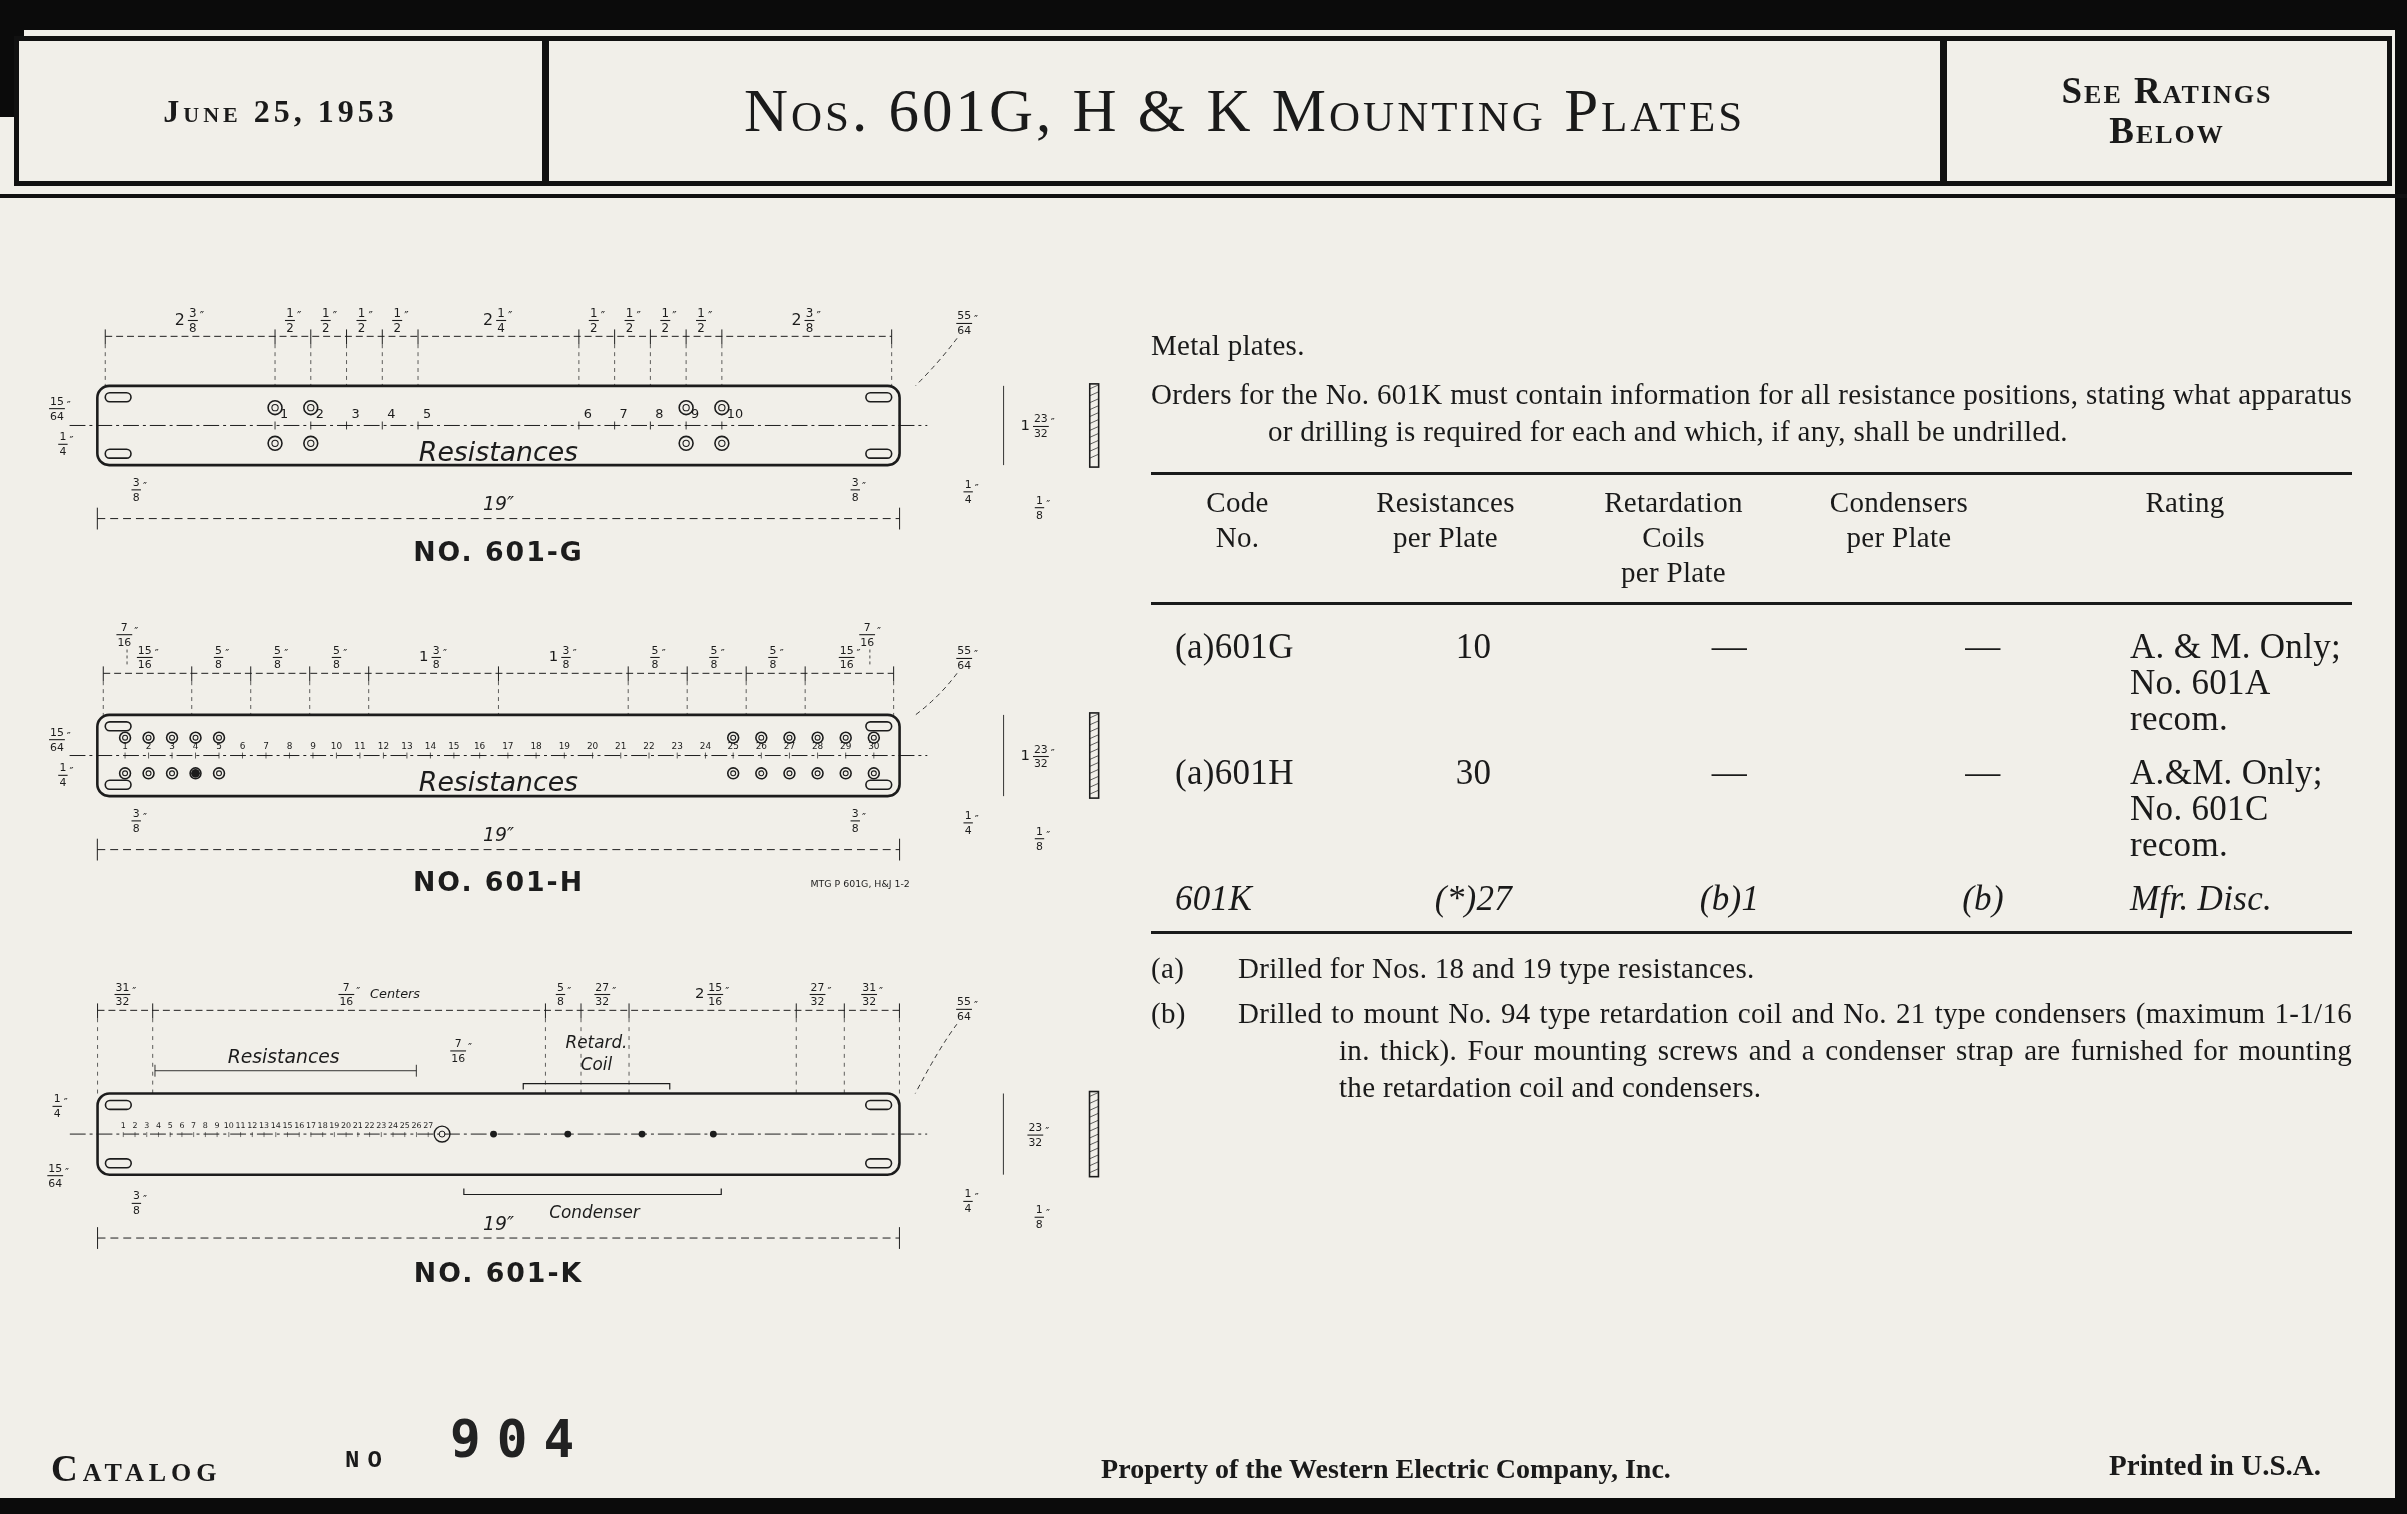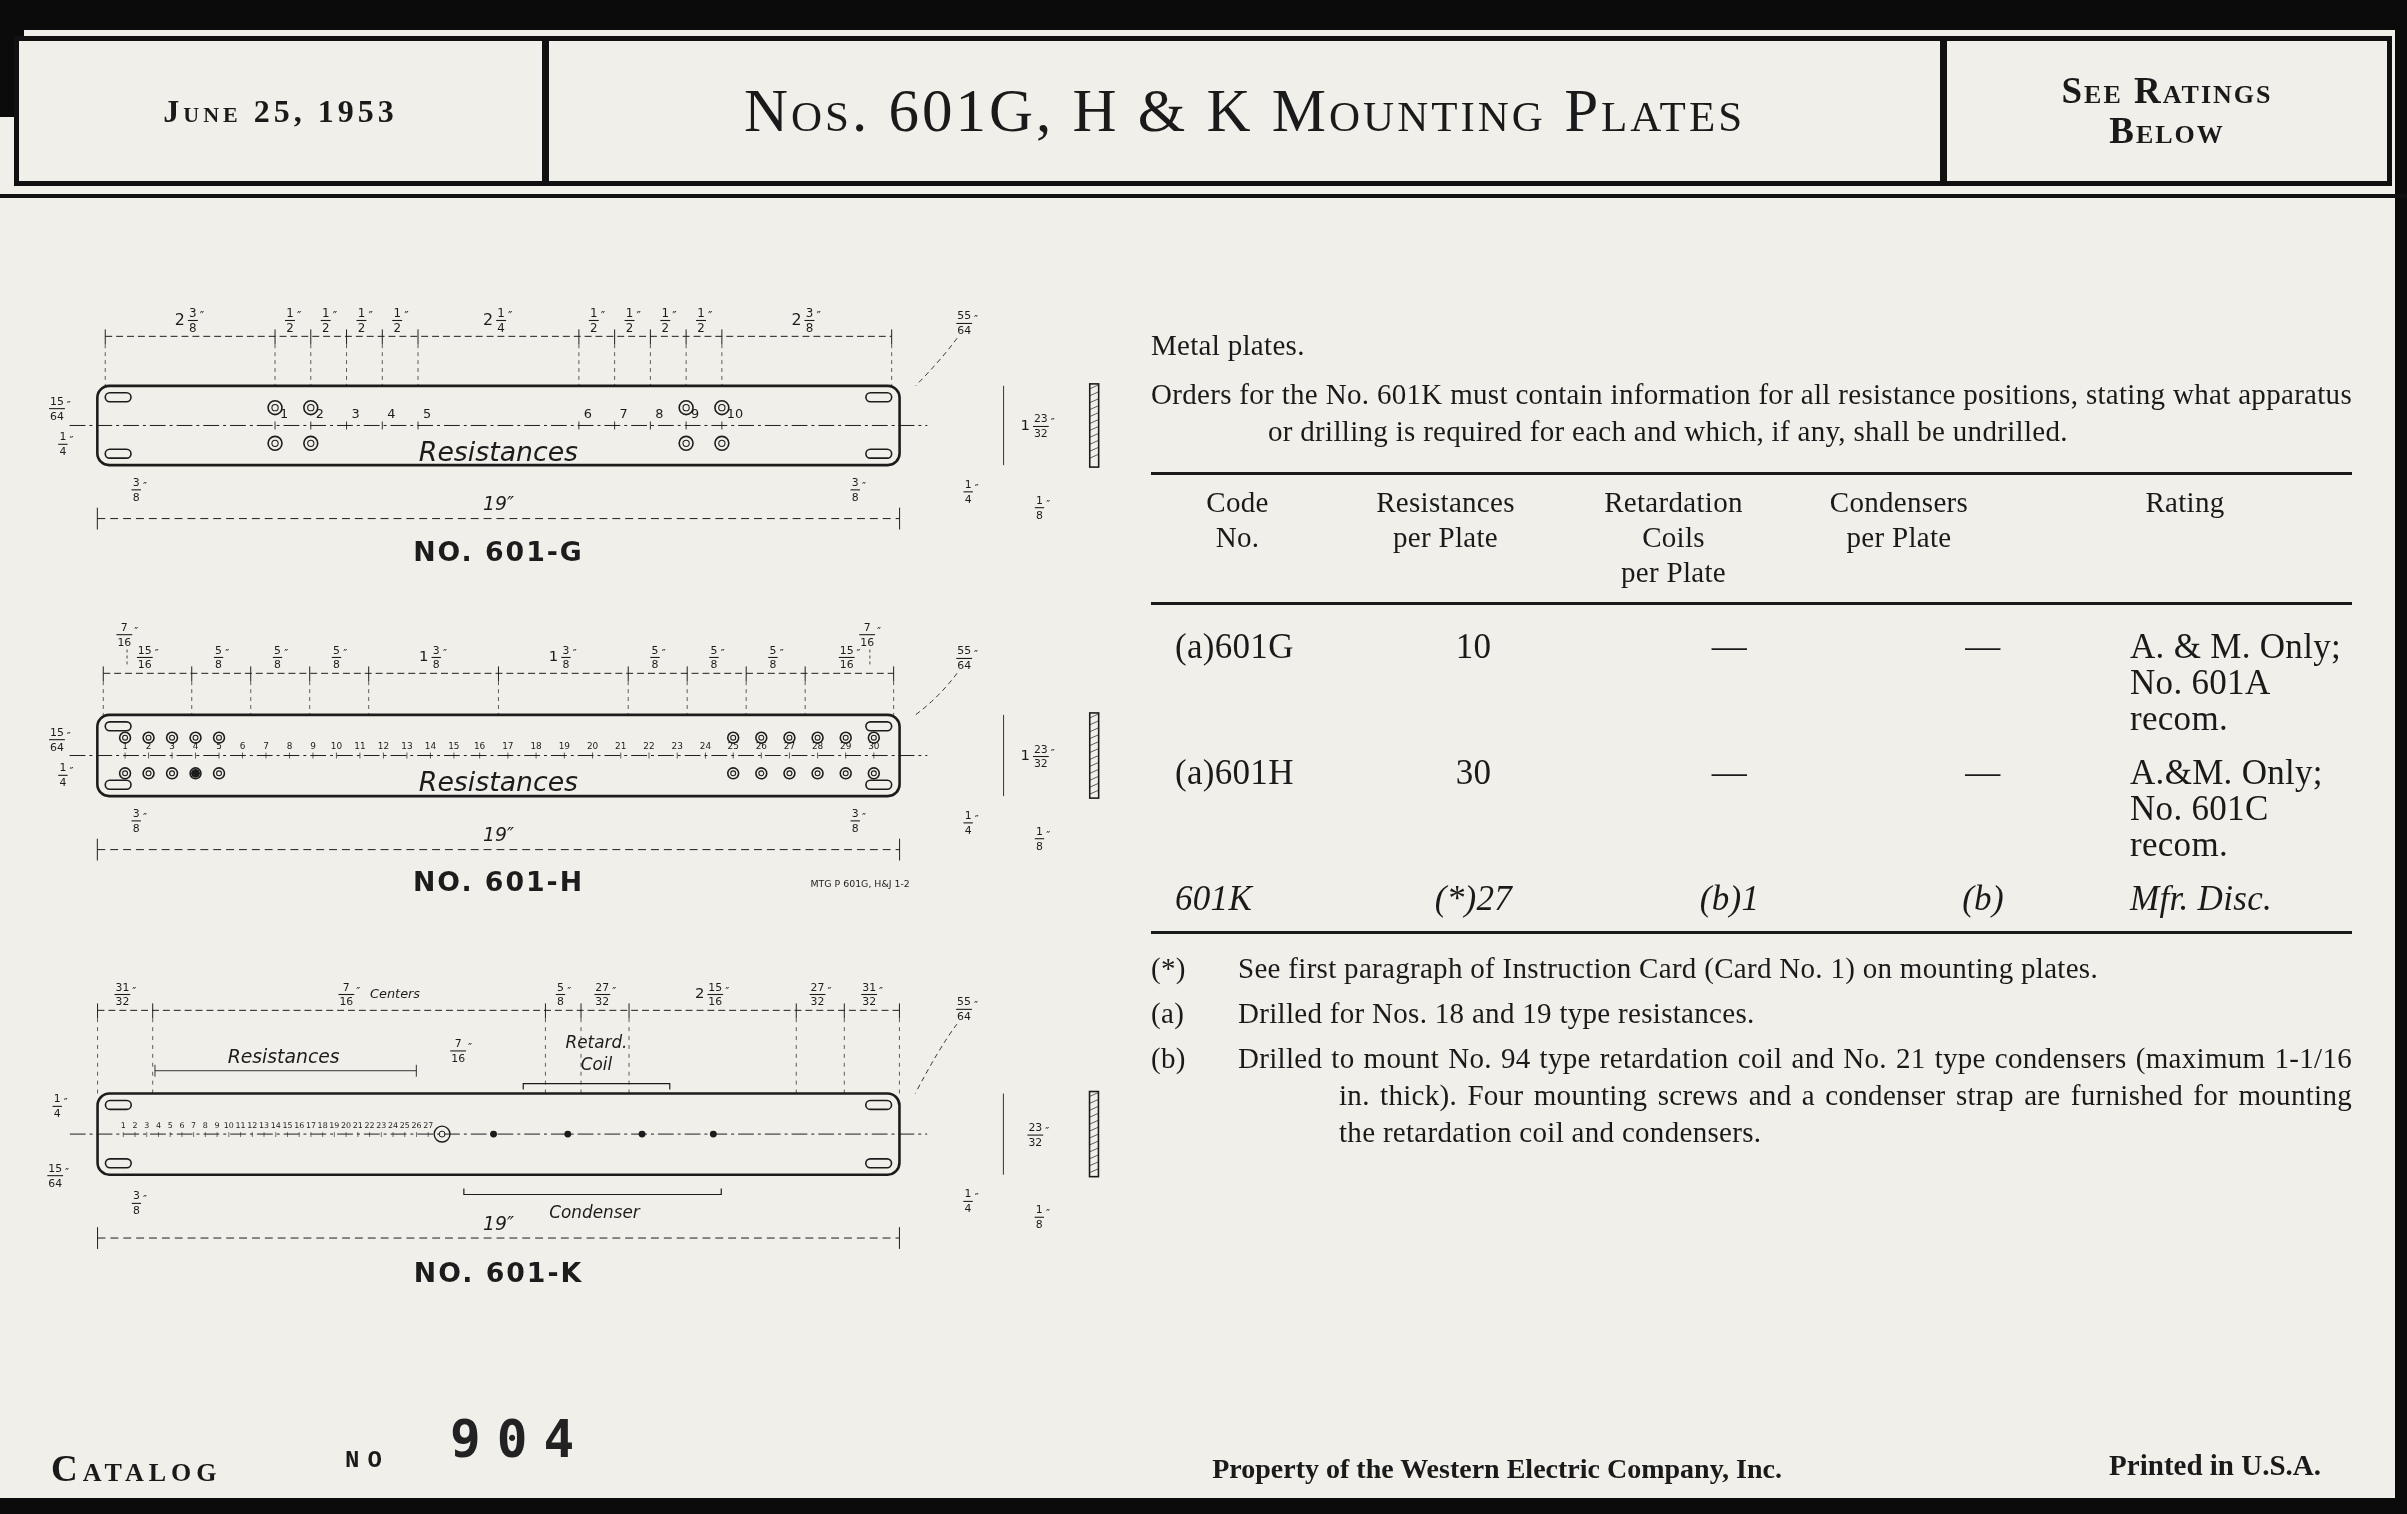--- a/index.html
+++ b/index.html
@@ -48,21 +48,21 @@
   .footnotes { margin-top:16px; }
   .fn { padding-left:188px; text-indent:-188px; text-align:justify; margin-bottom:8px; }
   .fn-m { display:inline-block; width:87px; text-indent:0; }
 
   .footer-item { position:absolute; white-space:nowrap; }
   .f-catalog { left:51px; top:1447px; font-size:37px; font-weight:bold; font-variant:small-caps; letter-spacing:5px; }
   .f-no { left:345px; top:1447px; font-size:24px; font-weight:bold; letter-spacing:8px;
           font-family:Liberation Mono, monospace; }
   .f-number { left:450px; top:1410px; font-size:51px; font-weight:bold; letter-spacing:16px;
               font-family:"DejaVu Sans Mono", monospace; color:#222; }
-  .f-property { left:990px; top:1453px; width:792px; text-align:right; font-size:28px; font-weight:bold; white-space:normal; }
+  .f-property { left:990px; top:1453px; width:792px; text-align:center; font-size:28px; font-weight:bold; white-space:normal; }
   .f-printed { right:87px; top:1449px; font-size:29px; font-weight:bold; }
 </style>
 </head>
 <body>
 
 <div class="bar-top"></div>
 <div class="corner-tl"></div>
 <div class="bar-right"></div>
 <div class="bar-bottom"></div>
 
@@ -728,21 +728,20 @@
       <div class="c num">(b)</div>
       <div class="c rating">
         <div>Mfr. Disc.</div>
       </div>
     </div>
   </div>
 
   <div class="hr3"></div>
 
   <div class="footnotes">
-    <p class="fn"><span class="fn-m">(*)</span><span>See first paragraph of Instruction Card (Card No. 1) on mounting plates.</span></p>
     <p class="fn"><span class="fn-m">(a)</span><span>Drilled for Nos. 18 and 19 type resistances.</span></p>
     <p class="fn"><span class="fn-m">(b)</span><span>Drilled to mount No. 94 type retardation coil and No. 21 type condensers (maximum 1-1/16 in. thick).  Four mounting screws and a condenser strap are furnished for mounting the retardation coil and condensers.</span></p>
   </div>
 </section>
 
 <span class="footer-item f-catalog">Catalog</span>
 <span class="footer-item f-no">NO</span>
 <span class="footer-item f-number">904</span>
 <span class="footer-item f-property">Property of the Western Electric Company, Inc.</span>
 <span class="footer-item f-printed">Printed in U.S.A.</span>

